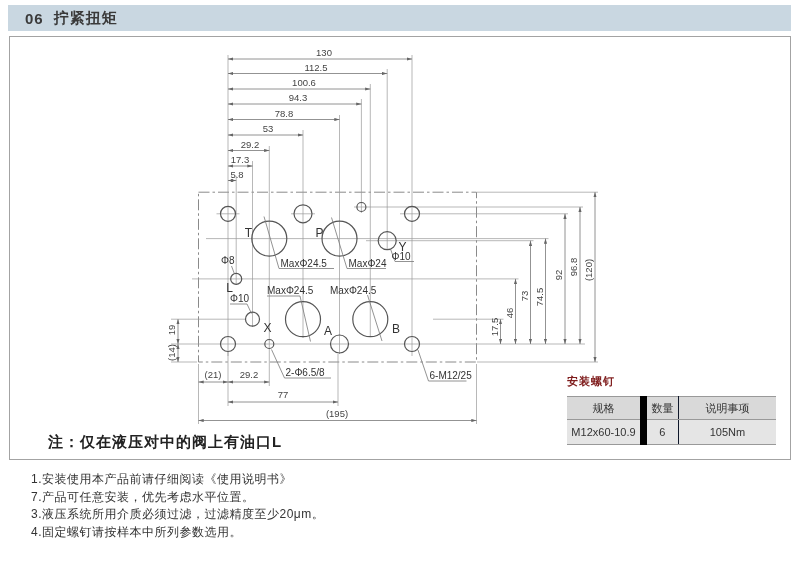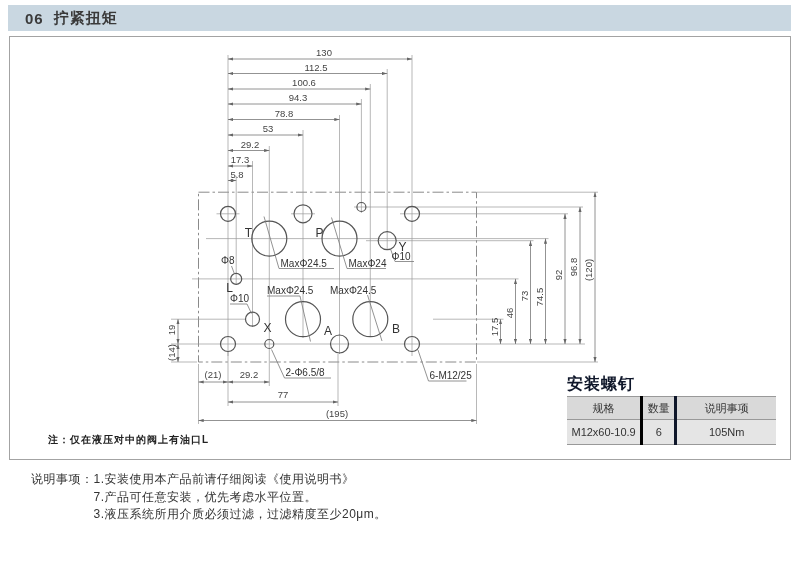--- a/index.html
+++ b/index.html
@@ -3,28 +3,28 @@
 <meta charset="utf-8">
 <style>
   html,body{margin:0;padding:0;background:#fff;}
   .page{position:relative;width:800px;height:567px;background:#fff;overflow:hidden;
         font-family:Liberation Sans, sans-serif;padding-left:24px;}
   .header-bar{position:absolute;left:8px;top:5px;width:783px;height:26px;background:#c9d7e1;
       display:flex;align-items:center;}
   .header-bar .ht{font-size:15px;font-weight:bold;color:#3a3a3a;margin-left:17px;letter-spacing:1px;}
   .content-box{position:absolute;left:9px;top:36px;width:780px;height:422px;border:1px solid #a3a3a3;background:#fff;}
   svg.draw{position:absolute;left:0;top:0;}
-  .note{position:absolute;left:48px;top:433px;font-size:10px;font-weight:600;color:#222;letter-spacing:1px;}
-  .tbl-title{position:absolute;left:567px;top:374px;font-size:16px;font-weight:bold;color:#0f172a;letter-spacing:1px;text-align:center;}
+  .note{position:absolute;left:48px;top:433px;font-size:15px;font-weight:600;color:#222;letter-spacing:1px;}
+  .tbl-title{position:absolute;left:567px;top:374px;font-size:11px;font-weight:bold;color:#7f1d1d;letter-spacing:1px;text-align:center;}
   .screw-table{position:absolute;left:567px;top:396px;width:209px;border-collapse:collapse;}
   .screw-table td{border-bottom:1px solid #999;font-size:11px;color:#333;text-align:center;white-space:nowrap;}
   .screw-table .hdr td{background:#d9d9d9;border-top:1px solid #999;height:20px;}
   .screw-table .dat td{height:22px;background:#e5e5e5;}
-  .screw-table td.c1{width:72px;border-right:3px solid #000000;}
-  .screw-table td.c2{width:30px;border-right:3px solid #0f172a;}
+  .screw-table td.c1{width:72px;border-right:7px solid #000000;}
+  .screw-table td.c2{width:30px;border-right:1px solid #0f172a;}
   .screw-table td.c3{width:103px;}
   .instructions{position:absolute;left:31px;top:471px;font-size:12px;color:#333;}
   .instr-row{display:flex;}
   .instr-label{white-space:nowrap;letter-spacing:0.5px;line-height:17.6px;}
   .instr-items div{line-height:17.6px;letter-spacing:0.5px;}
 </style>
 </head>
 <body>
 
 <div class="page">
@@ -204,21 +204,21 @@
     <tr class="dat">
       <td class="c1">M12x60-10.9</td>
       <td class="c2">6</td>
       <td class="c3">105Nm</td>
     </tr>
   </tbody>
     </table>
 
   <div class="instructions">
     <div class="instr-row">
-      <span class="instr-label">说明事项：</span>
       <div class="instr-items">
         <div>1.安装使用本产品前请仔细阅读《使用说明书》</div>
         <div>7.产品可任意安装，优先考虑水平位置。</div>
         <div>3.液压系统所用介质必须过滤，过滤精度至少20μm。</div>
+        <div>4.固定螺钉请按样本中所列参数选用。</div>
       </div>
     </div>
   </div>
 </div>
 
 </body></html>

